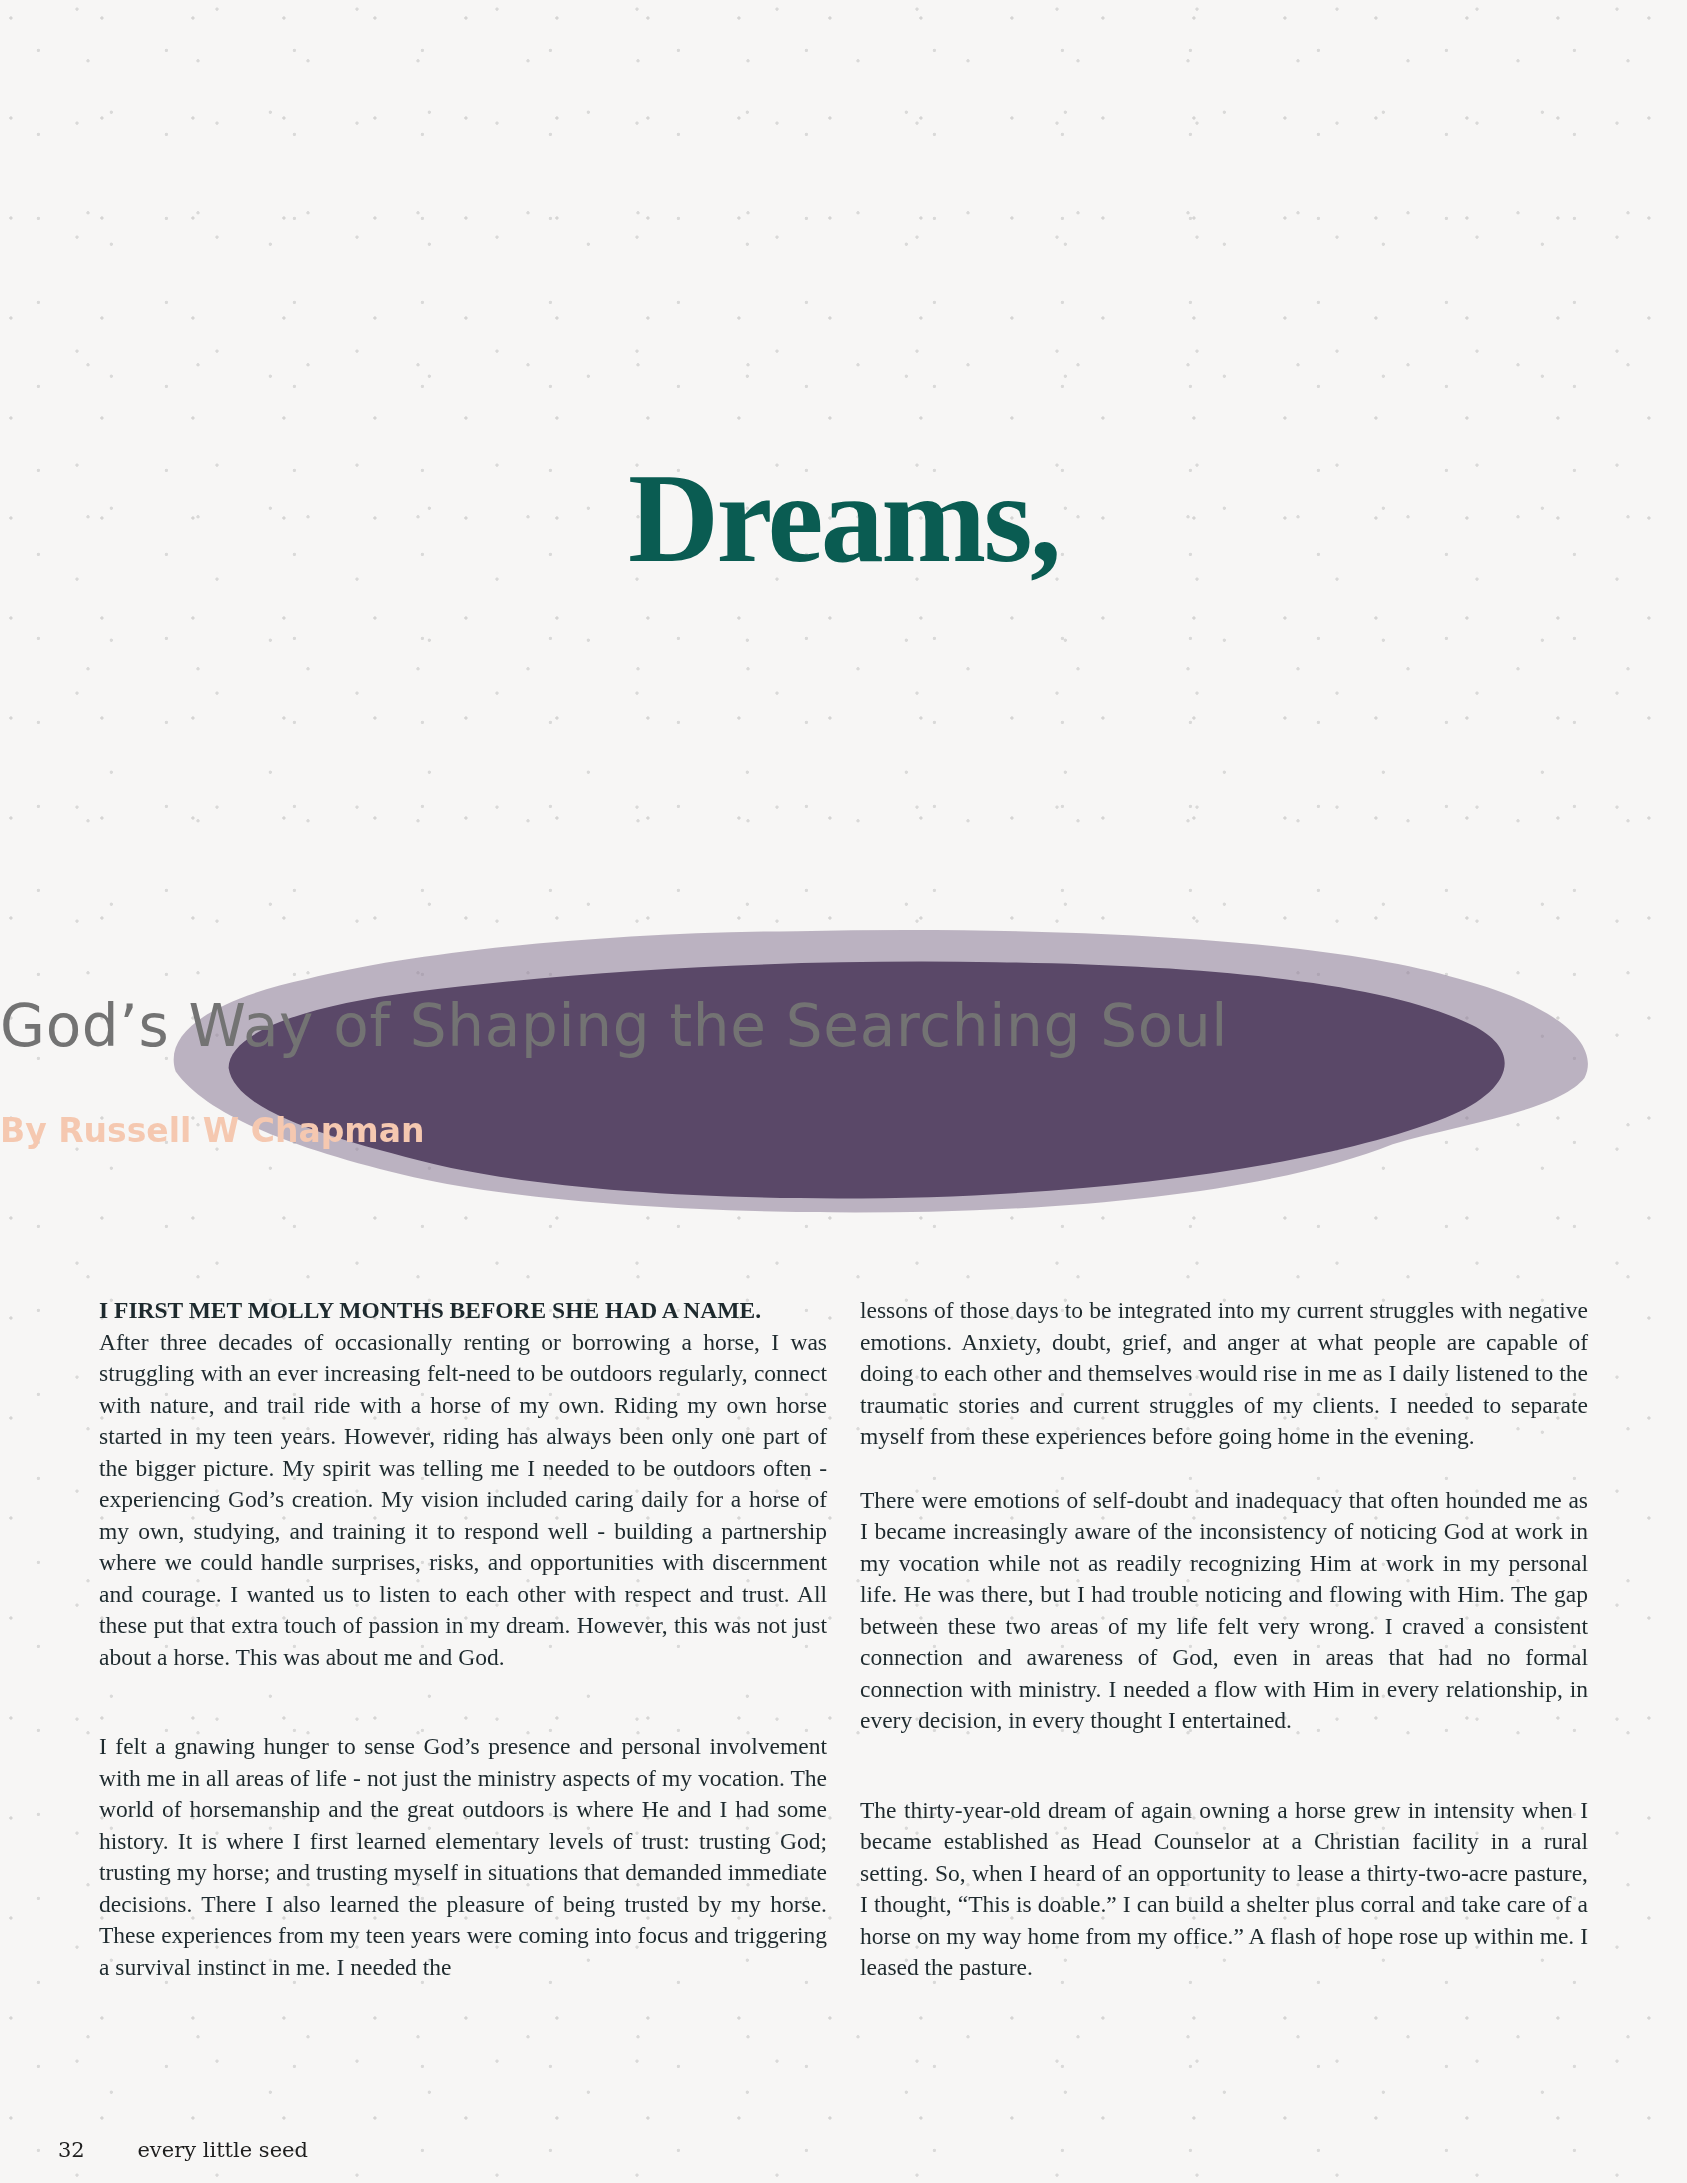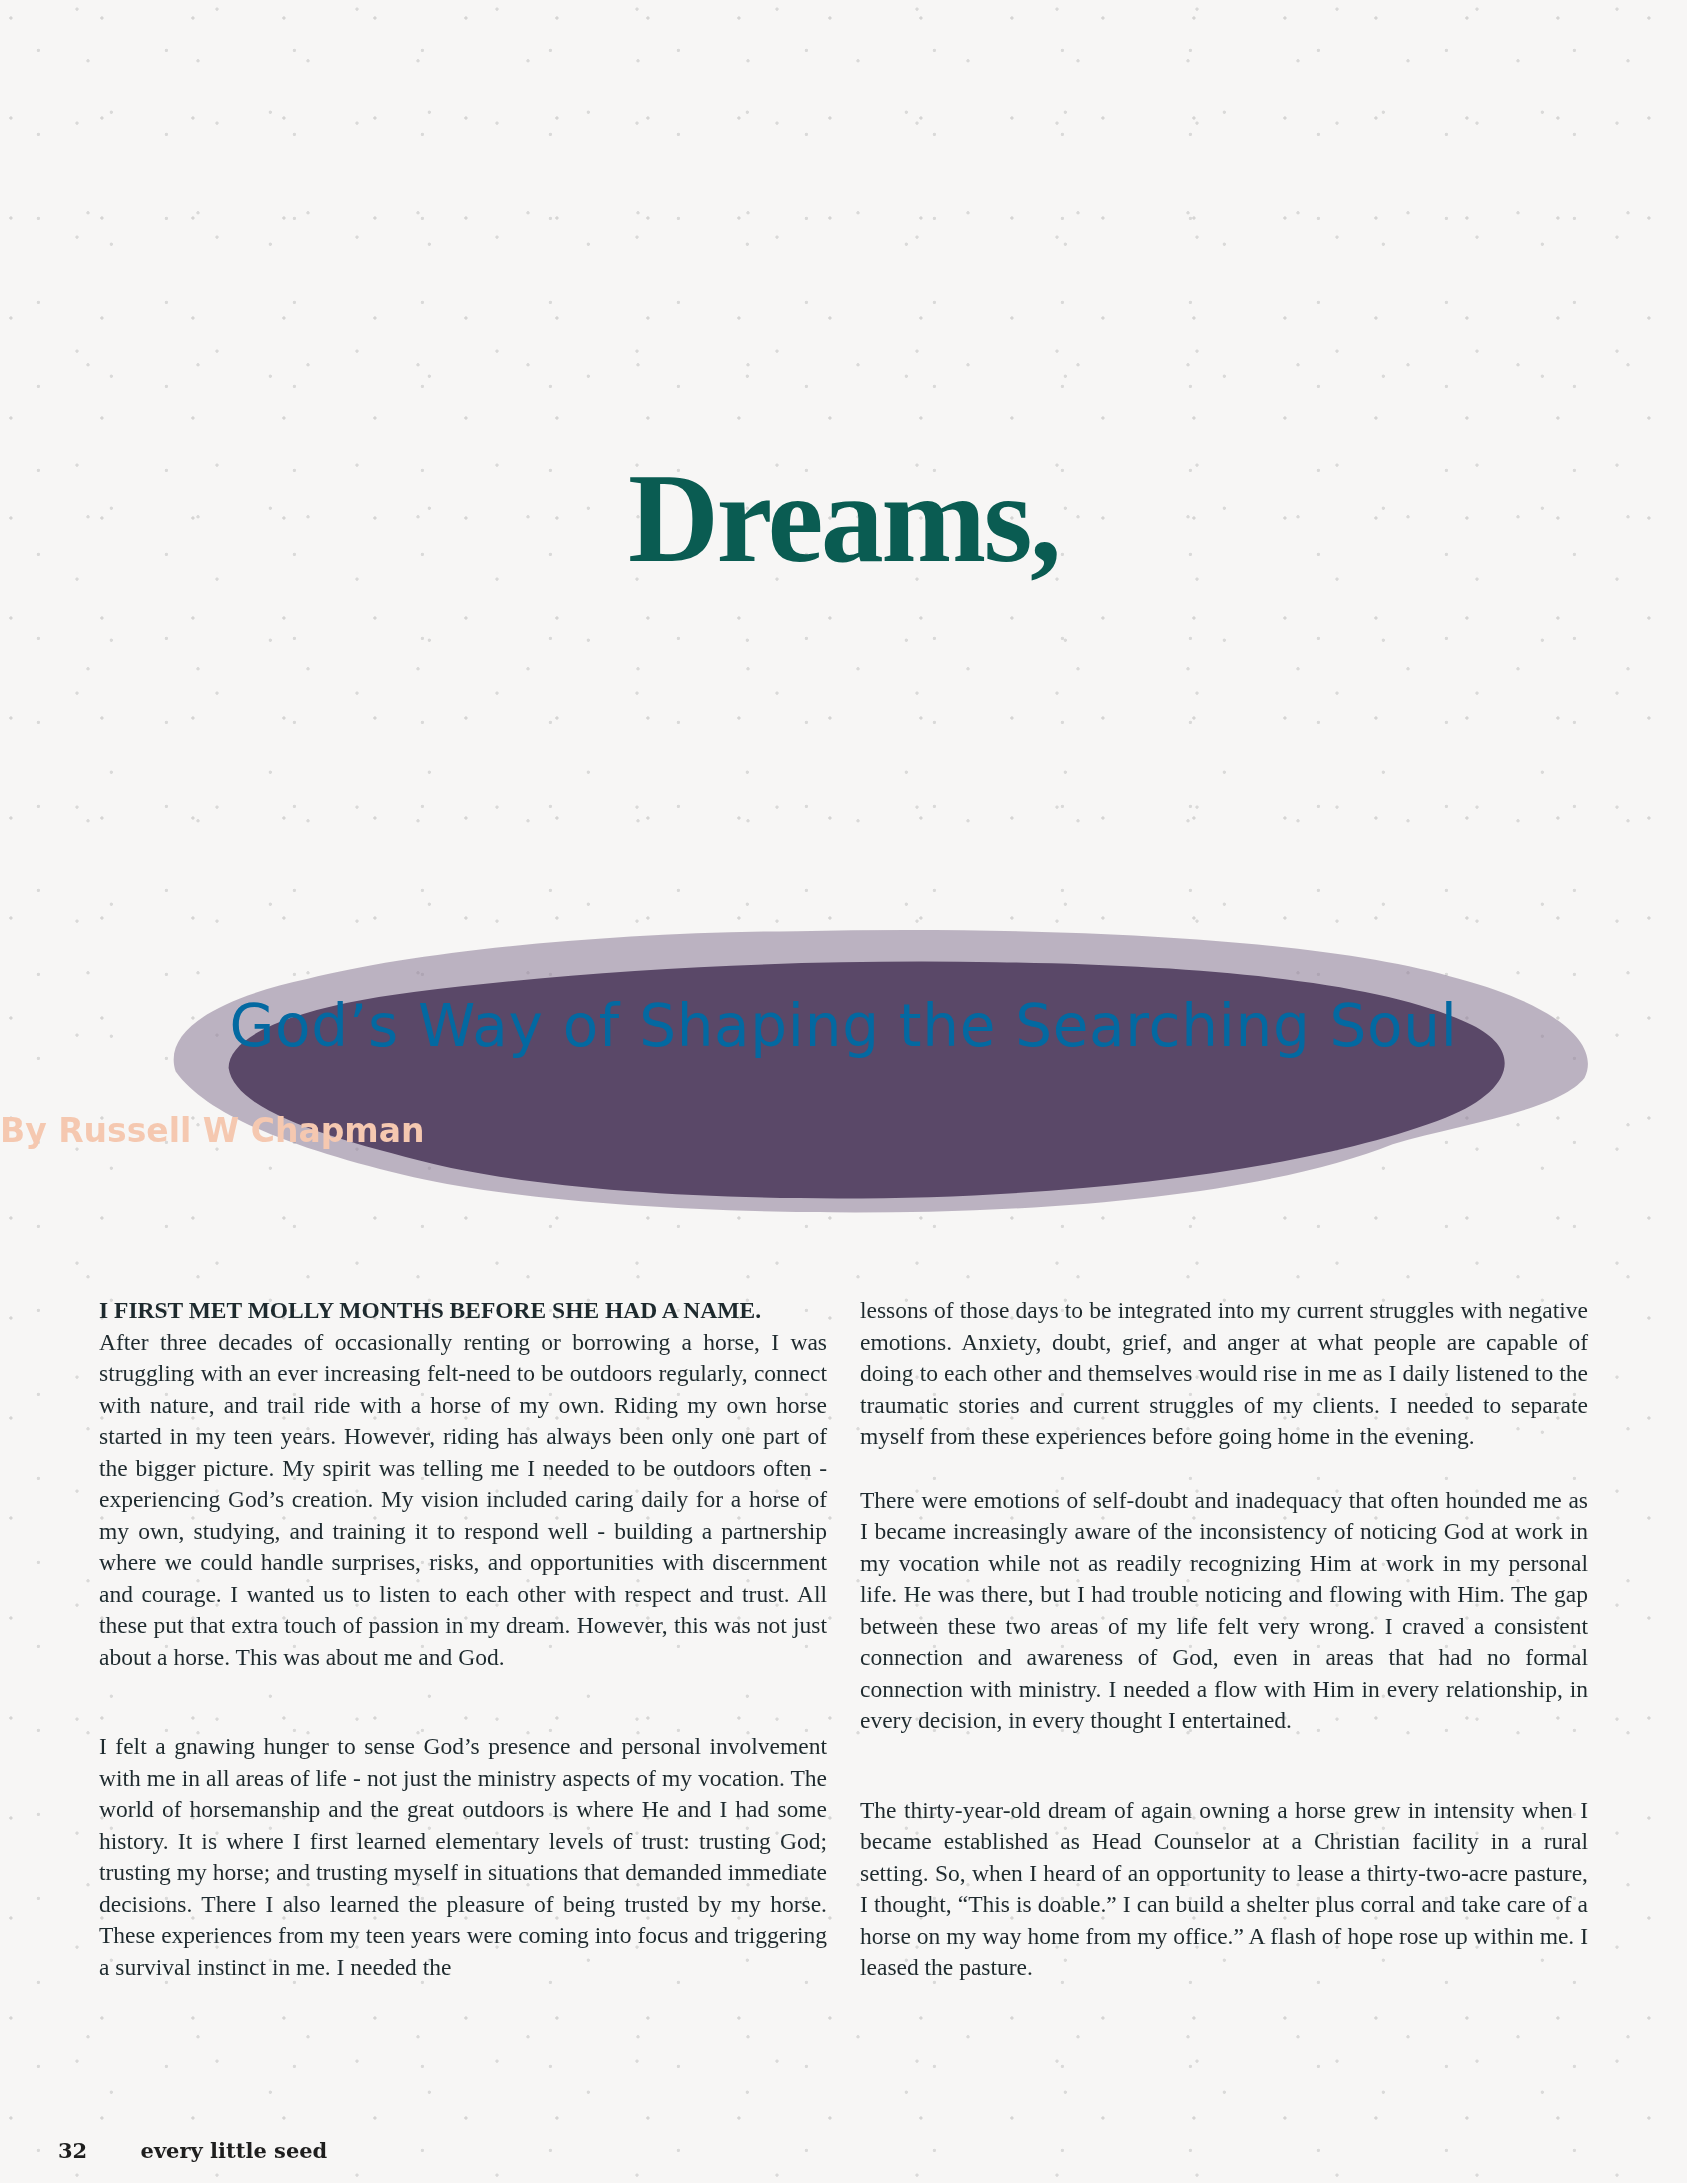--- a/index.html
+++ b/index.html
@@ -22,40 +22,40 @@
     position: absolute; left: 0; right: 0; top: 450px;
     text-align: center; color: #0a5c52;
     font-family: Liberation Serif, serif;
     font-weight: bold; font-size: 126px; line-height: 138px; letter-spacing: -2.6px;
   }
   .title div { display: block; }
   .brush {
     position: absolute; left: 136px; top: 906px; width: 1465px; height: 311px;
   }
   .subtitle {
-    position: absolute; left: 0; right: 0; top: 992px; text-align: center;
-    color: #0369a1; font-family: "DejaVu Sans", "Liberation Sans", sans-serif;
+    position: absolute; left: 0; right: 0; top: 992px; text-align: left;
+    color: #737373; font-family: "DejaVu Sans", "Liberation Sans", sans-serif;
     font-size: 58px; letter-spacing: 0.7px;
   }
   .byline {
     position: absolute; left: 0; right: 0; top: 1111px; text-align: left;
     color: #f5c8b0; font-family: "DejaVu Sans", "Liberation Sans", sans-serif;
     font-weight: bold; font-size: 33px;
   }
   .col {
     position: absolute; width: 728px; color: #1e2a2e;
     font-size: 23.5px; line-height: 31.5px; text-align: justify;
   }
   .col p { margin: 0; }
   .col .gap { height: 32px; }
   .col .gap2 { height: 58px; }
   .lead { font-weight: bold; }
   .footer {
     position: absolute; top: 2138px; left: 58px;
-    font-family: "DejaVu Serif", "Liberation Serif", serif; font-weight: bold;
+    font-family: "DejaVu Serif", "Liberation Serif", serif; font-weight: normal;
     font-size: 21px; color: #1e1e1e;
   }
   .footer .pn { margin-right: 46px; }
 </style>
 </head>
 <body>
 
 <div class="speckle"></div>
 
 <h1 class="title" style="margin:0">

